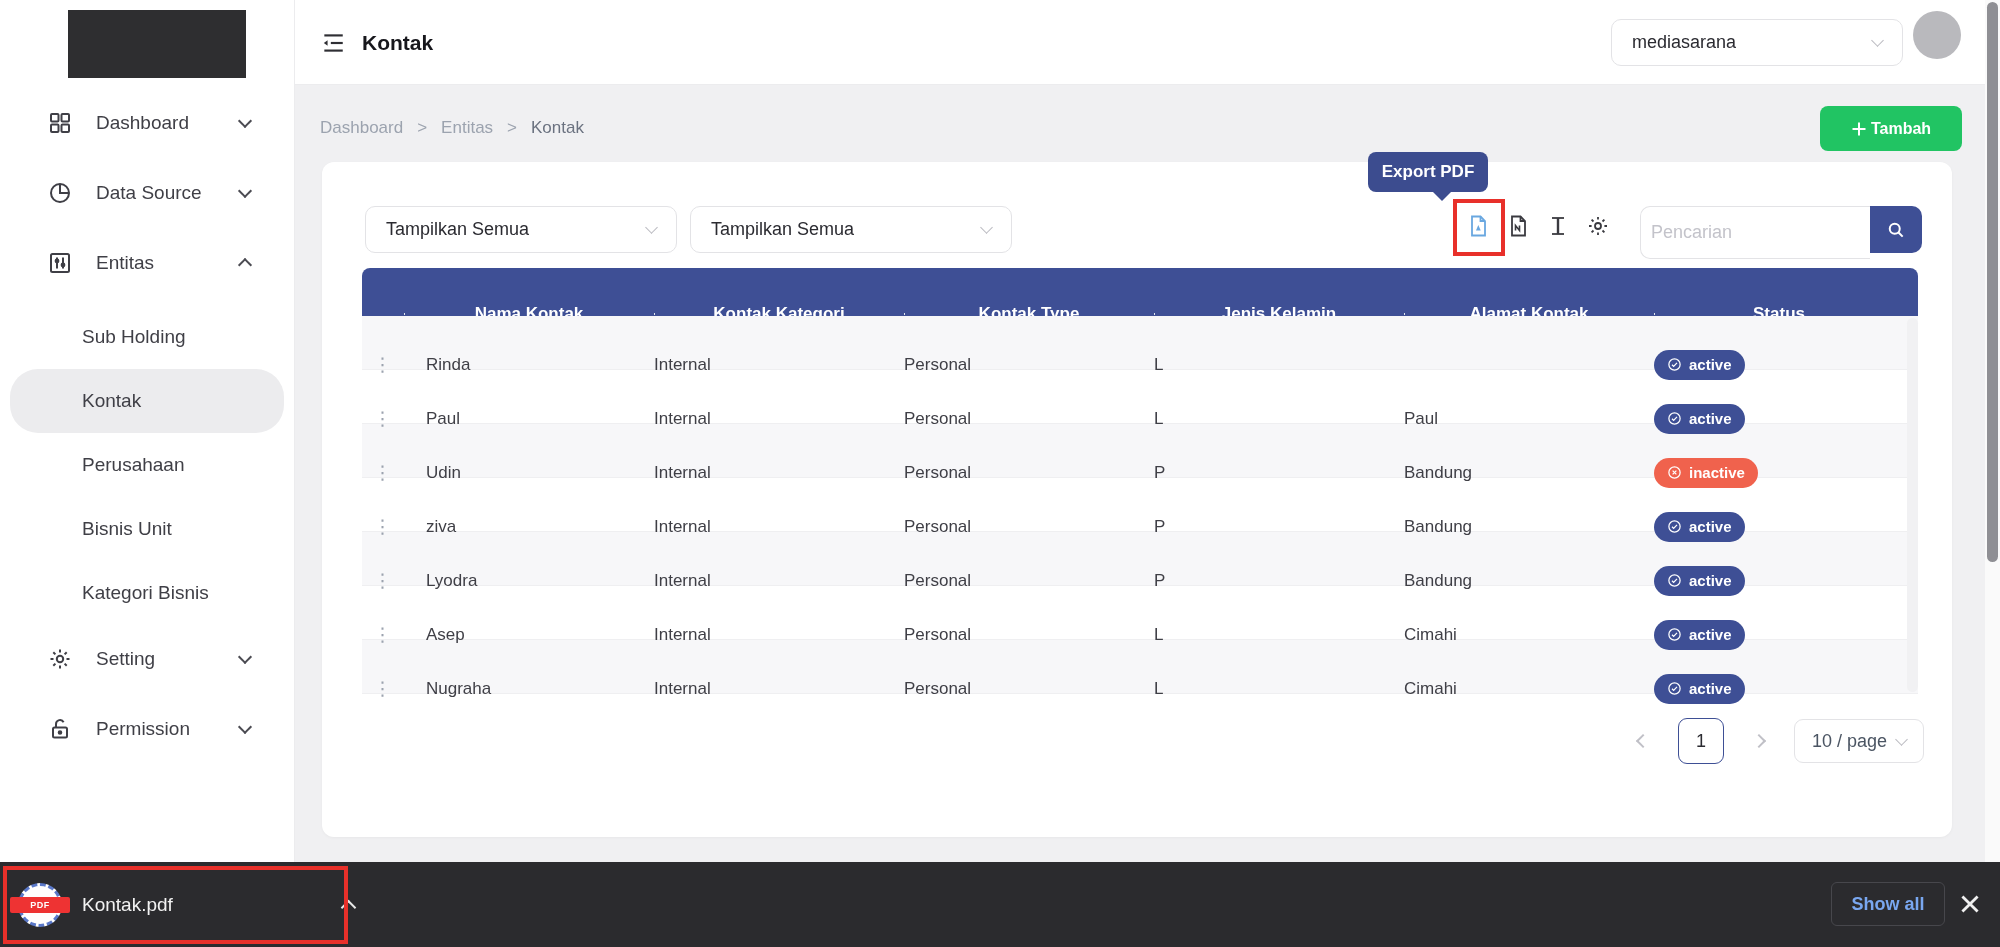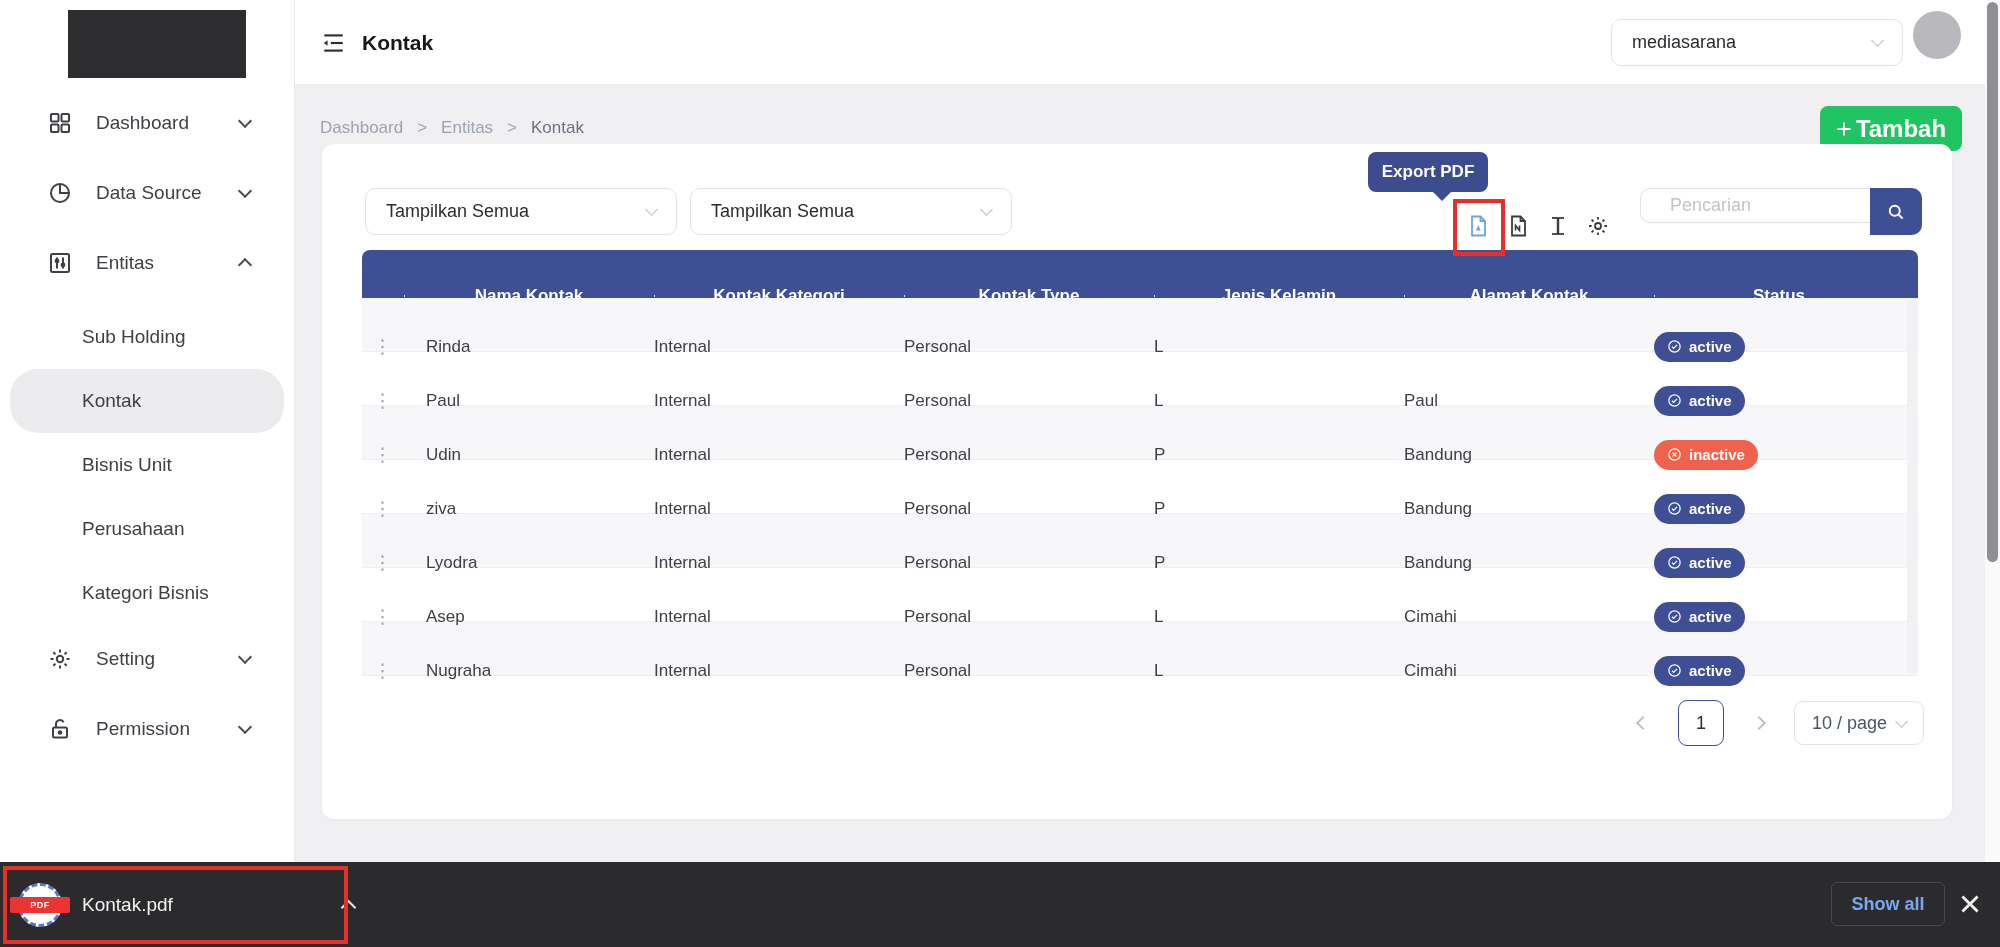--- a/index.html
+++ b/index.html
@@ -28,33 +28,33 @@
   .tenant-select { position:absolute; left:1316px; top:19px; width:292px; height:47px; border:1px solid #e3e3e6; border-radius:10px; display:flex; align-items:center; padding:0 20px; cursor:pointer; background:#fff; }
   .tenant-select .val { font-size:18px; color:#2b2b31; }
   .tenant-select .sel-chev { margin-left:auto; }
   .sel-chev { width:9px; height:9px; border-right:1.8px solid #b9b9c0; border-bottom:1.8px solid #b9b9c0; transform:rotate(45deg); margin-top:-4px; }
   .avatar { position:absolute; left:1618px; top:11px; width:48px; height:48px; border-radius:50%; background:#b9b9bd; cursor:pointer; }
 
   
   .breadcrumb { position:absolute; left:320px; top:118px; display:flex; gap:14px; font-size:17px; color:#9ca3af; }
   .breadcrumb .crumb { cursor:pointer; }
   .breadcrumb .crumb.current { color:#6b7280; }
-  .add-btn { position:absolute; left:1820px; top:106px; width:142px; height:45px; background:#21c463; border:none; border-radius:8px; color:#fff; font-size:24px; font-weight:bold; display:flex; align-items:center; justify-content:center; gap:4px; cursor:pointer; font-family:inherit; }
+  .add-btn { position:absolute; left:1820px; top:106px; width:142px; height:45px; background:#21c463; border:none; border-radius:8px; color:#fff; font-size:16px; font-weight:bold; display:flex; align-items:center; justify-content:center; gap:4px; cursor:pointer; font-family:inherit; }
   .add-btn svg { width:16px; height:16px; }
 
   
-  .card { position:absolute; left:322px; top:144px; width:1630px; height:675px; background:#fff; border-radius:12px; box-shadow:0 1px 3px rgba(0,0,0,0.04); }
+  .card { position:absolute; left:322px; top:162px; width:1630px; height:675px; background:#fff; border-radius:12px; box-shadow:0 1px 3px rgba(0,0,0,0.04); }
   .filter-select { position:absolute; top:44px; height:47px; border:1px solid #e3e3e6; border-radius:10px; background:#fff; display:flex; align-items:center; padding:0 20px; cursor:pointer; }
   .filter-select .val { font-size:18px; color:#2b2b31; }
   .filter-select .sel-chev { margin-left:auto; }
   #filter-1 { left:43px; width:312px; }
   #filter-2 { left:368px; width:322px; }
 
   .search-wrap { position:absolute; right:30px; top:44px; height:47px; display:flex; }
-  .search-input { width:230px; height:35px; border:1px solid #e3e3e6; border-right:none; border-radius:10px 0 0 10px; padding:0 29px; font-size:18px; color:#2b2b31; font-family:inherit; outline:none; }
+  .search-input { width:230px; height:53px; border:1px solid #e3e3e6; border-right:none; border-radius:10px 0 0 10px; padding:0 10px; font-size:18px; color:#2b2b31; font-family:inherit; outline:none; }
   .search-input::placeholder { color:#c3c3ca; }
   .search-btn { width:52px; height:47px; background:#3e4f95; border:none; border-radius:0 10px 10px 0; display:flex; align-items:center; justify-content:center; cursor:pointer; }
   .search-btn svg { width:20px; height:20px; color:#fff; }
 
   
   .toolbar-icons { position:absolute; left:1466px; top:214px; display:flex; gap:16px; align-items:center; z-index:3; }
   .tb-icon { width:24px; height:24px; color:#3a3a40; cursor:pointer; }
   .tb-icon.pdf { color:#69a7e0; }
   .red-box-toolbar { position:absolute; left:1453px; top:199px; width:52px; height:57px; border:4px solid #e8302a; z-index:4; pointer-events:none; }
   .tooltip { position:absolute; left:1368px; top:152px; width:120px; height:40px; background:#3c4c8f; border-radius:8px; color:#fff; font-size:17px; font-weight:bold; display:flex; align-items:center; justify-content:center; z-index:5; }
@@ -148,24 +148,24 @@
       </div>
 
       <div class="subnav">
         <div class="subnav-item">
             <span>Sub Holding</span>
           </div>
         <div class="subnav-item active">
             <span>Kontak</span>
           </div>
         <div class="subnav-item">
-            <span>Bisnis Unit</span>
+            <span>Perusahaan</span>
           </div>
         <div class="subnav-item">
-            <span>Perusahaan</span>
+            <span>Bisnis Unit</span>
           </div>
         <div class="subnav-item">
             <span>Kategori Bisnis</span>
           </div>
       </div>
 
       <div class="nav-item">
         <svg class="nv-icon" viewBox="0 0 24 24" fill="none" stroke="currentColor" stroke-width="2">
             <circle cx="12" cy="12" r="3.2"></circle>
             <path d="M12 2.5v3M12 18.5v3M2.5 12h3M18.5 12h3M5.3 5.3l2.1 2.1M16.6 16.6l2.1 2.1M18.7 5.3l-2.1 2.1M7.4 16.6l-2.1 2.1"></path>

